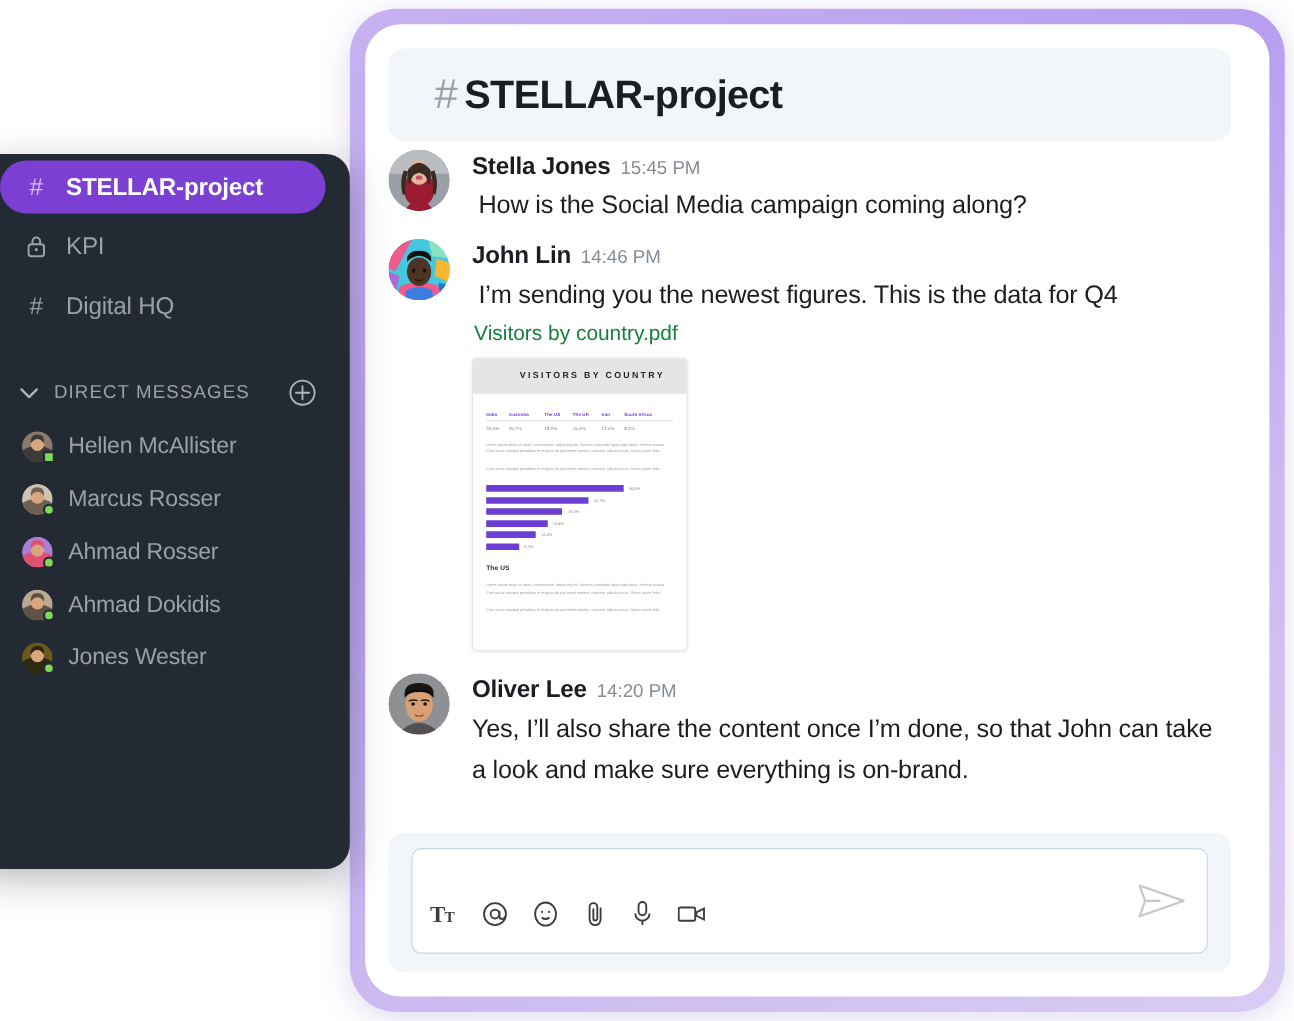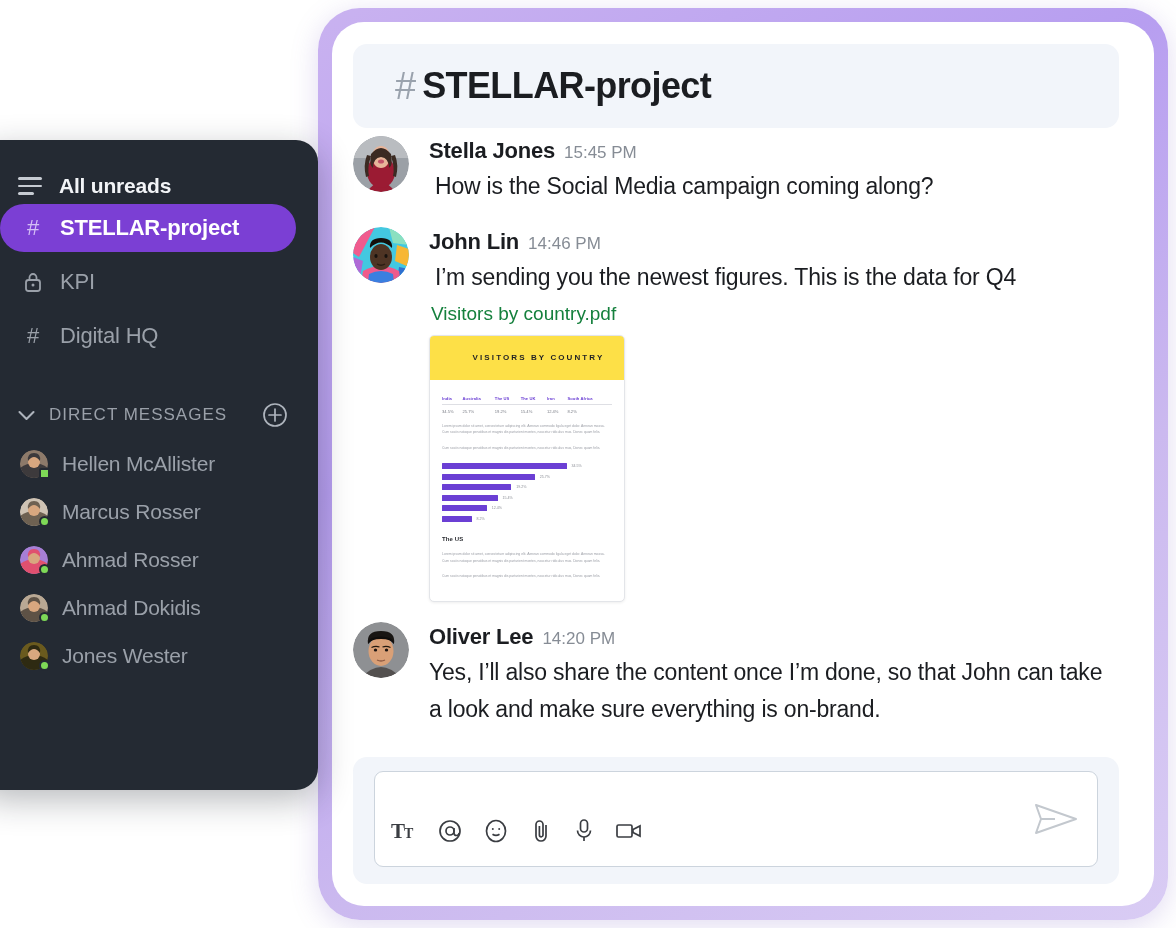--- a/index.html
+++ b/index.html
@@ -67,21 +67,21 @@
   }
 
   
   .pdf-thumb {
     margin-top: 10px; width: 196px; height: 267px;
     background: #ffffff; border: 1px solid #e3e5e9;
     border-radius: 5px; overflow: hidden;
     box-shadow: 0 1px 3px rgba(0,0,0,.07);
   }
   .pdf-topbar {
-    height: 44px; background: #fde047;
+    height: 32px; background: #e5e5e5;
     display: flex; align-items: center; justify-content: center; padding-left: 23px;
   }
   .pdf-topbar-title {
     font-size: 8px; font-weight: 700; color: #1f2024;
     letter-spacing: 2.1px;
   }
   .pdf-page { padding: 12px 12px 6px 12px; }
   .pdf-table { width: 100%; border-collapse: collapse; margin-top: 4px; }
   .pdf-table th {
     font-size: 4.1px; color: #6b3fd4; font-weight: 700;
@@ -198,21 +198,21 @@
   <div class="app-frame"></div>
   <div class="app-panel"></div>
 
   <div class="channel-header">
     <span class="hash-big">#</span>
     <span class="channel-title">STELLAR-project</span>
   </div>
 
   <div class="messages">
 
-    <div class="msg" style="margin-bottom:22px;">
+    <div class="msg" style="margin-bottom:12px;">
       <div class="avatar">
         <svg viewBox="0 0 56 56" width="56" height="56" aria-hidden="true">
           <defs>
               <clipPath id="c1">
                 <circle cx="28" cy="28" r="28"></circle>
               </clipPath>
             </defs>
           <g clip-path="url(#c1)">
             <rect width="56" height="56" fill="#9ba0a6"></rect>
             <rect y="0" width="56" height="22" fill="#b9bcc0"></rect>
@@ -414,28 +414,20 @@
         <svg width="46" height="34" viewBox="0 0 46 34" fill="none" stroke="#c3c8ce" stroke-width="2" stroke-linejoin="round">
             <path d="M3 3 L43 17 L3 31 L8 17 Z"></path>
             <path d="M8 17 L22 17"></path>
           </svg>
       </span>
     </div>
   </div>
 
   <div class="sidebar">
 
-    <div class="sb-top">
-      <span class="burger">
-          <i></i>
-          <i></i>
-          <i></i>
-        </span>
-      <span class="sb-top-label">All unreads</span>
-    </div>
 
 
     <div class="chan active">
       <span class="chan-icon">#</span>
       <span class="chan-label">STELLAR-project</span>
     </div>
 
     <div class="chan">
       <span class="chan-icon">
         <svg width="20" height="22" viewBox="0 0 20 22" fill="none" stroke="#9aa0a9" stroke-width="1.8">

